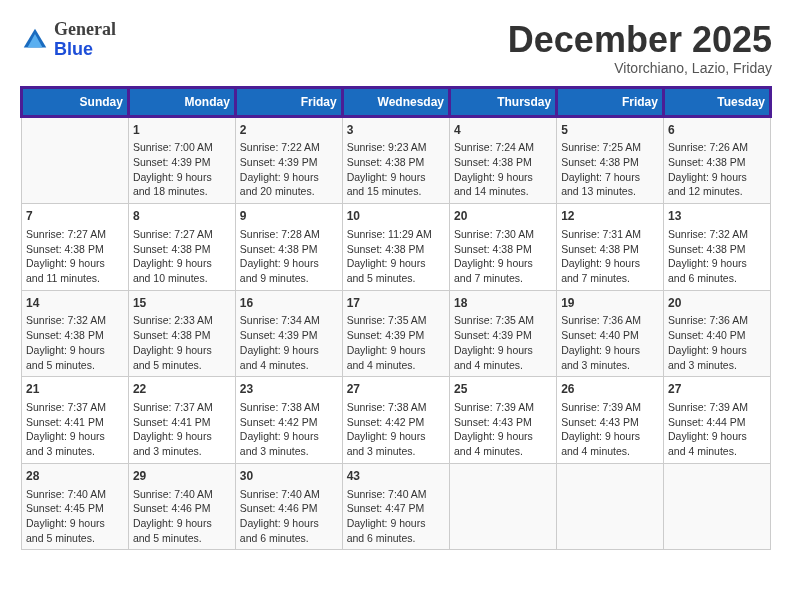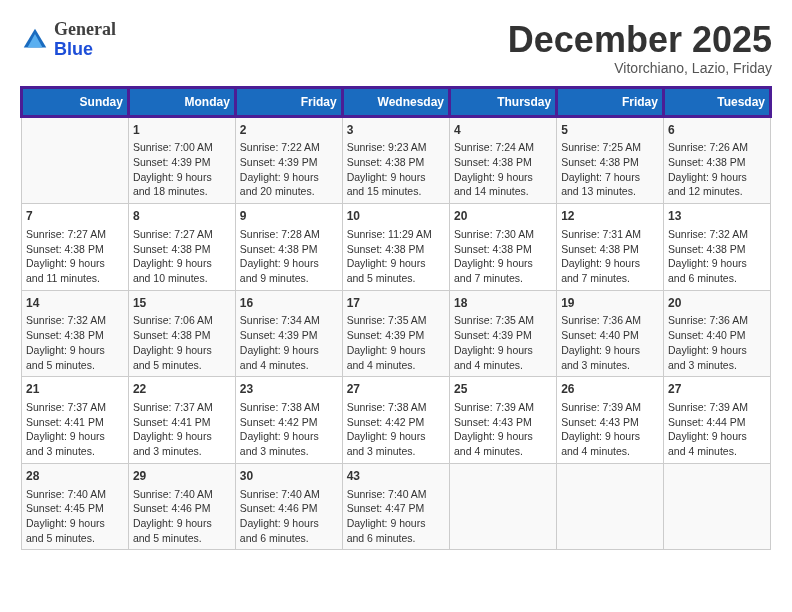--- a/index.html
+++ b/index.html
@@ -203,21 +203,21 @@
       </tr>
       <tr>
         <td>
           <span class="day-num">14</span>
           <div>Sunrise: 7:32 AM</div>
           <div>Sunset: 4:38 PM</div>
           <div>Daylight: 9 hours and 5 minutes.</div>
         </td>
         <td>
           <span class="day-num">15</span>
-          <div>Sunrise: 7:06 AM</div>
+          <div>Sunrise: 2:33 AM</div>
           <div>Sunset: 4:38 PM</div>
           <div>Daylight: 9 hours and 5 minutes.</div>
         </td>
         <td>
           <span class="day-num">16</span>
           <div>Sunrise: 7:34 AM</div>
           <div>Sunset: 4:39 PM</div>
           <div>Daylight: 9 hours and 4 minutes.</div>
         </td>
         <td>

